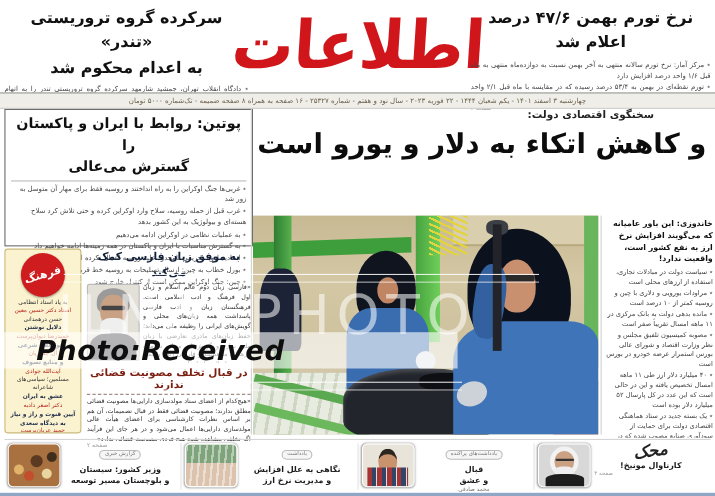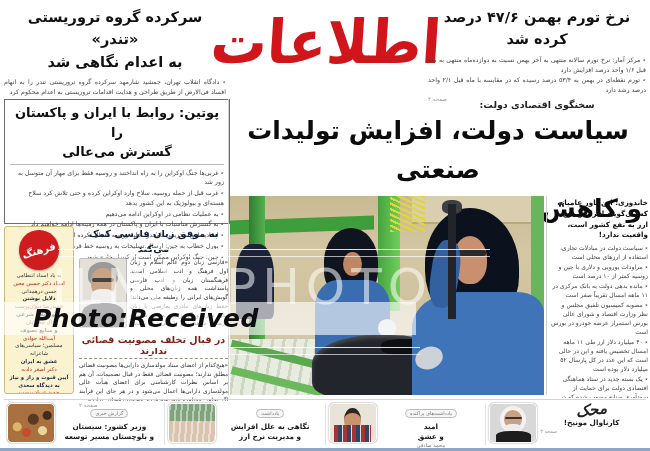--- a/index.html
+++ b/index.html
@@ -162,44 +162,46 @@
   .hp-beard{position:absolute;left:24%;top:44%;width:52%;height:26%;background:#efefef;border-radius:40%;}
   .hp-torso{position:absolute;left:4%;top:64%;width:92%;height:38%;background:#3a3a42;border-radius:40% 40% 0 0;}
 </style>
 </head>
 <body>
 
 <div class="page">
 
   <div class="abs top-box" style="left:4px;top:6px;width:222px;">
     <div class="top-title">سرکرده گروه تروریستی «تندر»</div>
-    <div class="top-title">به اعدام نگاهی شد</div>
+    <div class="top-title">به اعدام محکوم شد</div>
     <ul class="tiny top-bullets">
       <li>دادگاه انقلاب تهران، جمشید شارمهد سرکرده گروه تروریستی تندر را به اتهام افساد فی‌الارض از طریق طراحی و هدایت اقدامات تروریستی به اعدام محکوم کرد</li>
       <li>جمشید شارمهد قصد انجام ۲۳ اقدام تروریستی داشته که موفق به انجام ۵ مورد آن شده است</li>
     </ul>
     <div class="pageref">صفحه ۲</div>
   </div>
 
   <div class="abs masthead" style="left:226px;top:0;width:200px;height:82px;">اطلاعات</div>
 
   <div class="abs top-box" style="left:428px;top:6px;width:218px;">
     <div class="top-title">نرخ تورم بهمن ۴۷/۶ درصد</div>
-    <div class="top-title">کرده شد</div>
+    <div class="top-title">اعلام شد</div>
     <ul class="tiny top-bullets">
       <li>مرکز آمار: نرخ تورم سالانه منتهی به آخر بهمن نسبت به دوازده‌ماه منتهی به ماه قبل ۱/۶ واحد درصد افزایش دارد</li>
       <li>تورم نقطه‌ای در بهمن به ۵۳/۴ درصد رسیده که در مقایسه با ماه قبل ۲/۱ واحد درصد رشد دارد</li>
     </ul>
     <div class="pageref">صفحه ۴</div>
   </div>
 
+  <div class="abs datebar">
+    <span>چهارشنبه ۳ اسفند ۱۴۰۱ - یکم شعبان ۱۴۴۴ - ۲۲ فوریه ۲۰۲۳ - سال نود و هفتم - شماره ۲۵۳۲۷ - ۱۶ صفحه به همراه ۸ صفحه ضمیمه - تک‌شماره ۵۰۰۰ تومان</span>
+  </div>
 
   <div class="abs" style="left:230px;top:99px;width:416px;">
     <div class="kicker">سخنگوی اقتصادی دولت:</div>
-    <div class="headline">سیاست دولت، افزایش تولیدات صنعتی</div>
     <div class="headline">و کاهش اتکاء به دلار و یورو است</div>
   </div>
 
   <div class="abs putin" style="left:4px;top:99px;width:214px;height:117px;">
     <div class="putin-title">
       <span>پوتین: روابط با ایران و پاکستان را</span><br>
       <span>گسترش می‌عالی</span>
     </div>
     <ul class="tiny">
       <li>غربی‌ها جنگ اوکراین را به راه انداختند و روسیه فقط برای مهار آن متوسل به زور شد</li>
@@ -313,21 +315,21 @@
         <div class="gl"></div>
         <div class="beard"></div>
         <div class="torso"></div>
       </div>
     </div>
 
 
     <div class="sbox">
       <div class="stext">
         <span class="stag">یادداشت‌های پراکنده</span>
-        <div class="stitle">امید</div>
+        <div class="stitle">قبال</div>
         <div class="stitle">و عشق</div>
         <div class="sauthor">محمد صادقی</div>
         <div class="spage">صفحه ۲</div>
       </div>
       <div class="sph ph-plaid">
         <div class="head"></div>
         <div class="torso"></div>
       </div>
     </div>
 

